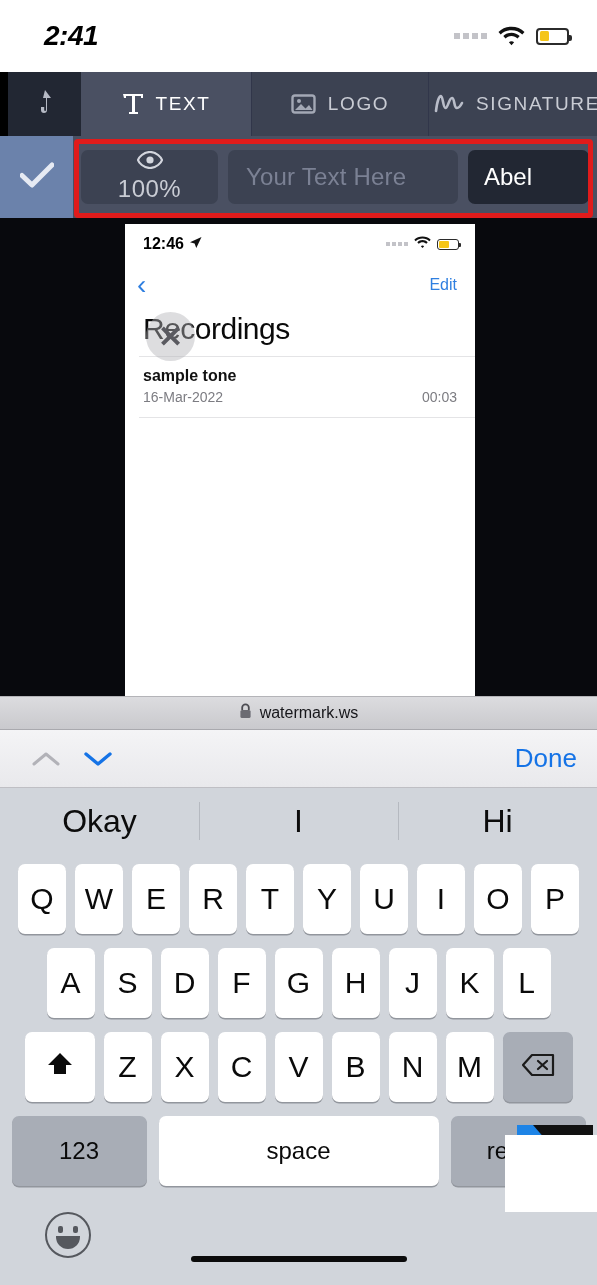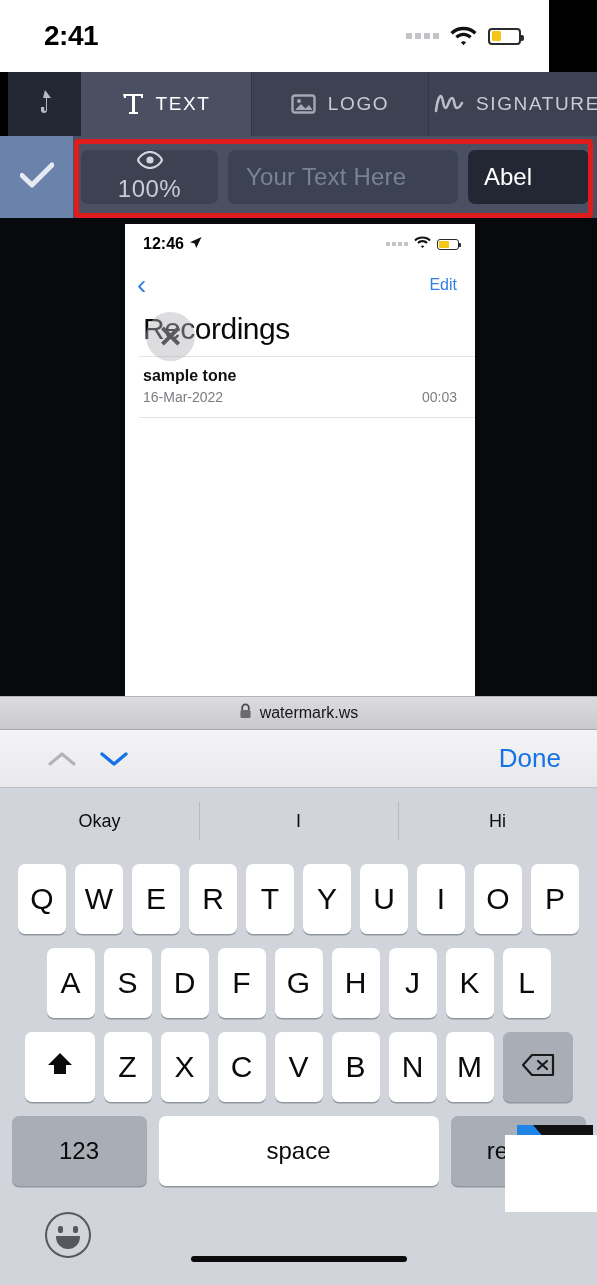--- a/index.html
+++ b/index.html
@@ -6,23 +6,23 @@
   html, body {
     width:597px; height:1285px;
     background:#000;
     font-family:"Liberation Sans", sans-serif;
     overflow:hidden;
   }
   #app { position:relative; width:597px; height:1285px; background:#000; }
 
   
   .statusbar {
-    position:absolute; left:0; top:0; width:549px; height:72px;
+    position:absolute; left:0; top:0; width:597px; height:72px;
     background:#ffffff; display:flex; align-items:center;
-    justify-content:space-between; padding:0 28px 0 44px;
+    justify-content:space-between; padding:0 28px 0 44px;font-style:italic;
   }
   .status-time { font-size:28px; font-weight:bold; color:#000; letter-spacing:-0.5px; }
   .status-right { display:flex; align-items:center; gap:11px; }
   .sig-dots { display:flex; gap:3px; align-items:flex-end; }
   .sig-dots i { display:block; width:6px; height:6px; background:#c3c3c8; }
   .wifi { position:relative; width:27px; height:20px; }
   .wifi svg { display:block; }
   .battery { position:relative; width:33px; height:17px; border:2px solid #2b2b2b;
              border-radius:4px; padding:1.5px; }
   .battery::after { content:""; position:absolute; right:-5px; top:5px; width:3px; height:6px;
@@ -120,31 +120,31 @@
     border-top:1px solid #b4b4b8; border-bottom:1px solid #a9a9ae;
     display:flex; align-items:center; justify-content:center; gap:8px;
   }
   .urlbar .host { font-size:16px; color:#16161a; }
 
   
   .accbar {
     position:absolute; left:0; top:730px; width:597px; height:58px;
     background:linear-gradient(#f4f4f6,#e9e9ec);
     border-bottom:1px solid #bfbfc4;
-    display:flex; align-items:center; padding:0 36px;
+    display:flex; align-items:center; padding:0 20px;
   }
   .chev { width:52px; display:flex; align-items:center; justify-content:center; }
   .accbar .done { margin-left:auto; color:#1573e6; font-size:26px; }
 
   
   .suggest {
     position:absolute; left:0; top:788px; width:597px; height:66px;
     background:#d1d5db; display:flex; align-items:center;
   }
-  .sug { flex:1; text-align:center; font-size:18px; color:#0c0c0c; position:relative; }
+  .sug { flex:1; text-align:center; font-size:32px; color:#0c0c0c; position:relative; }
   .sug + .sug::before {
     content:""; position:absolute; left:0; top:50%; transform:translateY(-50%);
     width:1px; height:38px; background:#b5b9c0;
   }
 
   
   .keyboard {
     position:absolute; left:0; top:854px; width:597px; height:431px;
     background:#d1d5db; padding-top:10px;
   }

